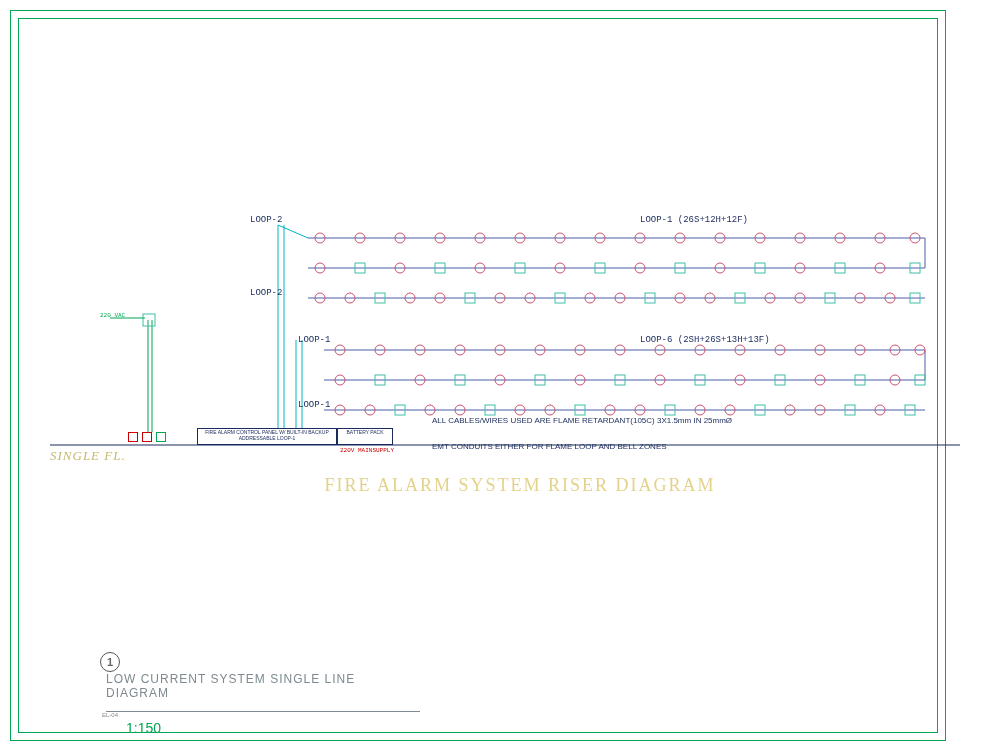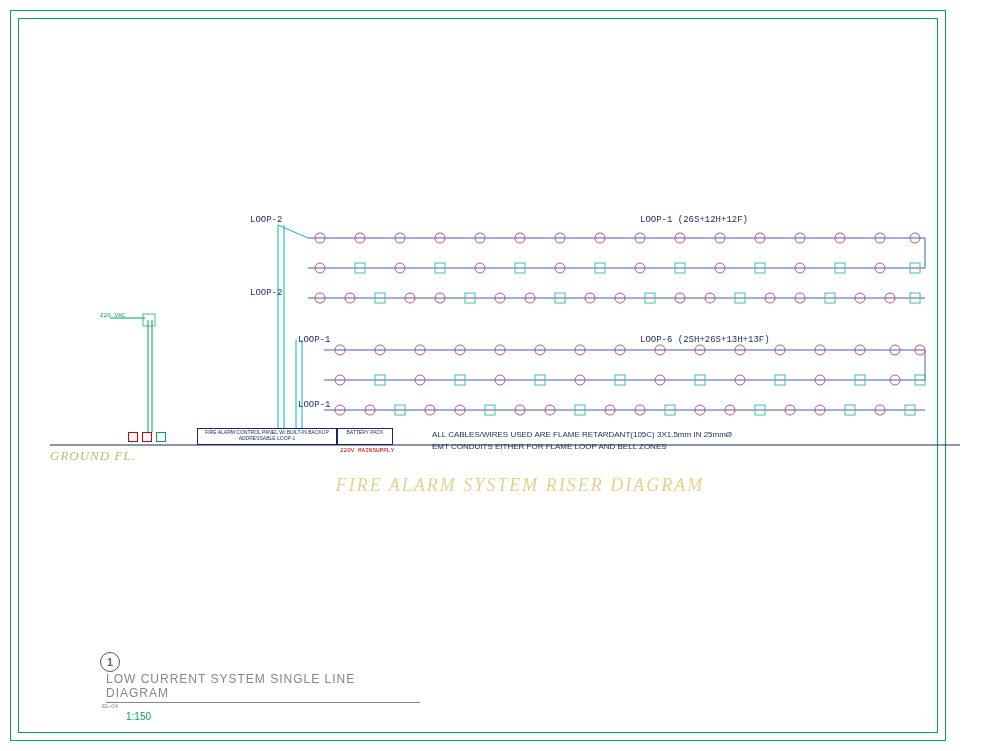--- a/index.html
+++ b/index.html
@@ -1,25 +1,25 @@
 <!DOCTYPE html>
 <html><head>
 <meta charset="utf-8">
 <style>
   html,body{margin:0;padding:0;background:#fff;font-family:"Arial Narrow",Arial,sans-serif;font-size:9px;color:#333;}
   .sheet{position:relative;width:956px;height:751px;background:#fff;}
   .frame-outer{position:absolute;left:10px;top:10px;right:10px;bottom:10px;border:1px solid #00a651;}
   .frame-inner{position:absolute;left:18px;top:18px;right:18px;bottom:18px;border:1px solid #00a651;}
   .lbl{position:absolute;font-family:"Courier New",monospace;font-size:9px;color:#1a2a5c;white-space:nowrap;}
-  .big{font-family:"Times New Roman",serif;color:#e4d28a;font-size:18px;letter-spacing:2px;text-align:center;font-style:italic;}
+  .big{font-family:"Times New Roman",serif;color:#e4d28a;font-size:18px;letter-spacing:2px;text-align:center;}
   .gf{font-family:"Times New Roman",serif;color:#c7b96f;font-style:italic;font-size:13px;letter-spacing:1px;}
   .title-row{position:absolute;left:100px;top:652px;width:320px;}
   .title-row .num{display:inline-block;width:18px;height:18px;border:1px solid #555;border-radius:50%;text-align:center;line-height:18px;font-size:11px;color:#666;font-weight:bold;vertical-align:middle;}
-  .title-row .ttxt{display:inline-block;margin-left:6px;color:#7d8a8f;font-size:12px;letter-spacing:1px;border-bottom:1px solid #7d8a8f;padding-bottom:2px;vertical-align:middle;}
-  .title-row .scale{color:#00a651;font-size:10px;margin-left:26px;margin-top:2px;}
+  .title-row .ttxt{display:inline-block;margin-left:6px;color:#7d8a8f;font-size:12px;letter-spacing:1px;border-bottom:1px solid #7d8a8f;padding-bottom:11px;vertical-align:middle;}
+  .title-row .scale{color:#00a651;font-size:14px;margin-left:26px;margin-top:2px;}
   .title-row .sub{font-size:6px;color:#888;margin-left:2px;}
   .panelbox{position:absolute;border:1px solid #1a2a5c;font-size:5px;color:#1a2a5c;text-align:center;line-height:1.1;padding-top:1px;}
   .note{position:absolute;font-size:8px;color:#1a2a5c;font-family:Arial,sans-serif;}
   .red{color:#c00;}
   svg{position:absolute;left:0;top:0;}
 </style>
 </head>
 <body>
 
 <div class="sheet">
@@ -185,25 +185,25 @@
     </g>
   </svg>
 
   <div class="lbl" style="left:250px;top:215px">LOOP-2</div>
   <div class="lbl" style="left:640px;top:215px">LOOP-1 (26S+12H+12F)</div>
   <div class="lbl" style="left:250px;top:288px">LOOP-2</div>
   <div class="lbl" style="left:298px;top:335px">LOOP-1</div>
   <div class="lbl" style="left:640px;top:335px">LOOP-6 (2SH+26S+13H+13F)</div>
   <div class="lbl" style="left:298px;top:400px">LOOP-1</div>
 
-  <div class="gf" style="position:absolute;left:50px;top:448px">GROUND  FL.</div>
+  <div class="gf" style="position:absolute;left:50px;top:448px">SINGLE  FL.</div>
 
   <div class="big" style="position:absolute;left:300px;top:475px;width:440px">FIRE  ALARM  SYSTEM  RISER  DIAGRAM</div>
 
-  <div class="note" style="left:432px;top:430px">ALL CABLES/WIRES USED ARE FLAME RETARDANT(105C) 3X1.5mm  IN  25mmØ</div>
+  <div class="note" style="left:432px;top:416px">ALL CABLES/WIRES USED ARE FLAME RETARDANT(105C) 3X1.5mm  IN  25mmØ</div>
   <div class="note" style="left:432px;top:442px">EMT CONDUITS EITHER FOR FLAME LOOP AND BELL ZONES</div>
 
   <div class="panelbox" style="left:197px;top:428px;width:138px;height:14px">
     <span>FIRE ALARM CONTROL PANEL W/ BUILT-IN BACKUP</span><br>
     <span>ADDRESSABLE LOOP-1</span>
   </div>
   <div class="panelbox" style="left:337px;top:428px;width:54px;height:14px">BATTERY PACK</div>
   <div class="lbl red" style="left:340px;top:447px;font-size:6px">220V MAINSUPPLY</div>
   <div class="lbl" style="left:100px;top:312px;font-size:6px;color:#00a651">220 VAC</div>
 

